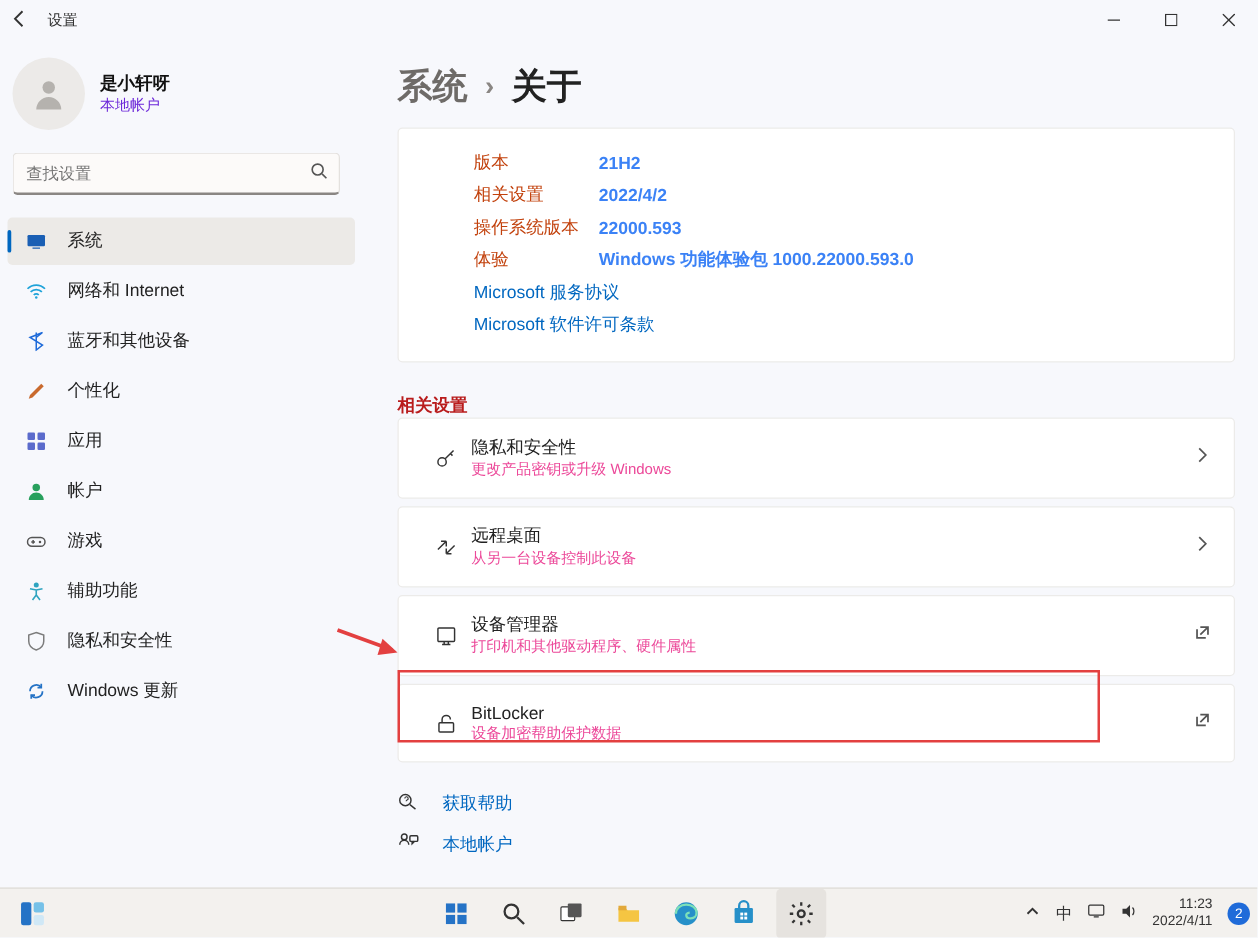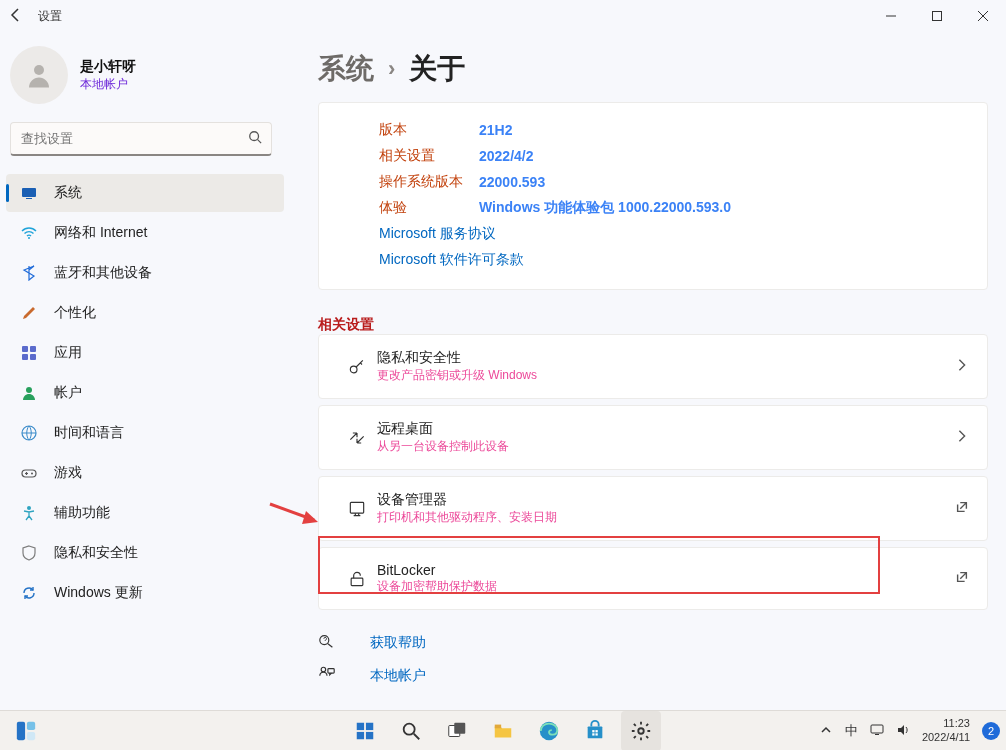--- a/index.html
+++ b/index.html
@@ -59,21 +59,21 @@
   .card .card-icon { width: 40px; display:flex; justify-content:center; }
   .card .card-icon svg { width: 20px; height: 20px; stroke:#333; fill:none; stroke-width:1.4;}
   .card .card-body .title { font-size: 14px; color:#222; }
   .card .card-body .sub { font-size: 12px; color:#ec4899; }
   .card .card-action { margin-left:auto; color:#555; }
   .card .card-action svg { width:14px; height:14px; stroke:#555; fill:none; stroke-width:1.6;}
 
   .highlight-box { position:absolute; border:2px solid #e34040; pointer-events:none; }
 
   .footer-links { margin-top: 22px; display:flex; flex-direction:column; gap:12px; }
-  .footer-link { display:flex; align-items:center; gap:34px; font-size:14px; color:#0067c0; cursor:pointer; }
+  .footer-link { display:flex; align-items:center; gap:18px; font-size:14px; color:#0067c0; cursor:pointer; }
   .footer-link .fl-icon svg { width:18px; height:18px; stroke:#333; fill:none; stroke-width:1.3; }
 
   
   .taskbar { position:absolute; bottom:0; left:0; right:0; height:40px; background:#f3f1ee;
              border-top:1px solid #dedbd7; display:flex; align-items:center; }
   .taskbar .center-apps { position:absolute; left:50%; transform:translateX(-50%); display:flex; gap:6px; align-items:center;}
   .tb-btn { width:40px; height:40px; display:flex; align-items:center; justify-content:center; border-radius:4px; cursor:pointer;}
   .tb-btn.active { background:#e6e3df; }
   .tb-btn svg { width:22px; height:22px; }
   .taskbar .left-widget { margin-left:6px; }
@@ -190,29 +190,20 @@
       <div class="nav-item">
         <span class="icon-slot c-acc">
             <svg viewBox="0 0 16 16">
               <circle cx="8" cy="5" r="3"></circle>
               <path d="M2 15c0-3.3 2.7-6 6-6s6 2.7 6 6"></path>
             </svg>
           </span>
         <span>帐户</span>
       </div>
       <div class="nav-item">
-        <span class="icon-slot c-time">
-            <svg viewBox="0 0 16 16">
-              <circle cx="8" cy="8" r="7" fill="none" stroke="#3a8bc9" stroke-width="1.2"></circle>
-              <path d="M1 8h14M8 1c3 3 3 11 0 14M8 1c-3 3-3 11 0 14" fill="none" stroke="#3a8bc9" stroke-width="1"></path>
-            </svg>
-          </span>
-        <span>时间和语言</span>
-      </div>
-      <div class="nav-item">
         <span class="icon-slot c-game">
             <svg viewBox="0 0 16 16">
               <rect x="1" y="5" width="14" height="7" rx="3.5" fill="none" stroke="#555" stroke-width="1.2"></rect>
               <circle cx="11" cy="8.5" r="1" fill="#555"></circle>
               <path d="M4 8.5h3M5.5 7v3" stroke="#555" stroke-width="1.2"></path>
             </svg>
           </span>
         <span>游戏</span>
       </div>
       <div class="nav-item">
@@ -307,21 +298,21 @@
 
     <div class="card">
       <div class="card-icon">
           <svg viewBox="0 0 24 24">
             <rect x="4" y="4" width="16" height="13" rx="1"></rect>
             <path d="M8 20h8M10 17v3M14 17v3"></path>
           </svg>
         </div>
       <div class="card-body">
         <div class="title">设备管理器</div>
-        <div class="sub">打印机和其他驱动程序、安装日期</div>
+        <div class="sub">打印机和其他驱动程序、硬件属性</div>
       </div>
       <div class="card-action"><svg viewBox="0 0 16 16">
             <path d="M6 3h7v7M13 3L6 10M11 13H3V5"></path>
           </svg></div>
     </div>
 
     <div class="card">
       <div class="card-icon">
           <svg viewBox="0 0 24 24">
             <rect x="5" y="11" width="14" height="9" rx="1"></rect>

